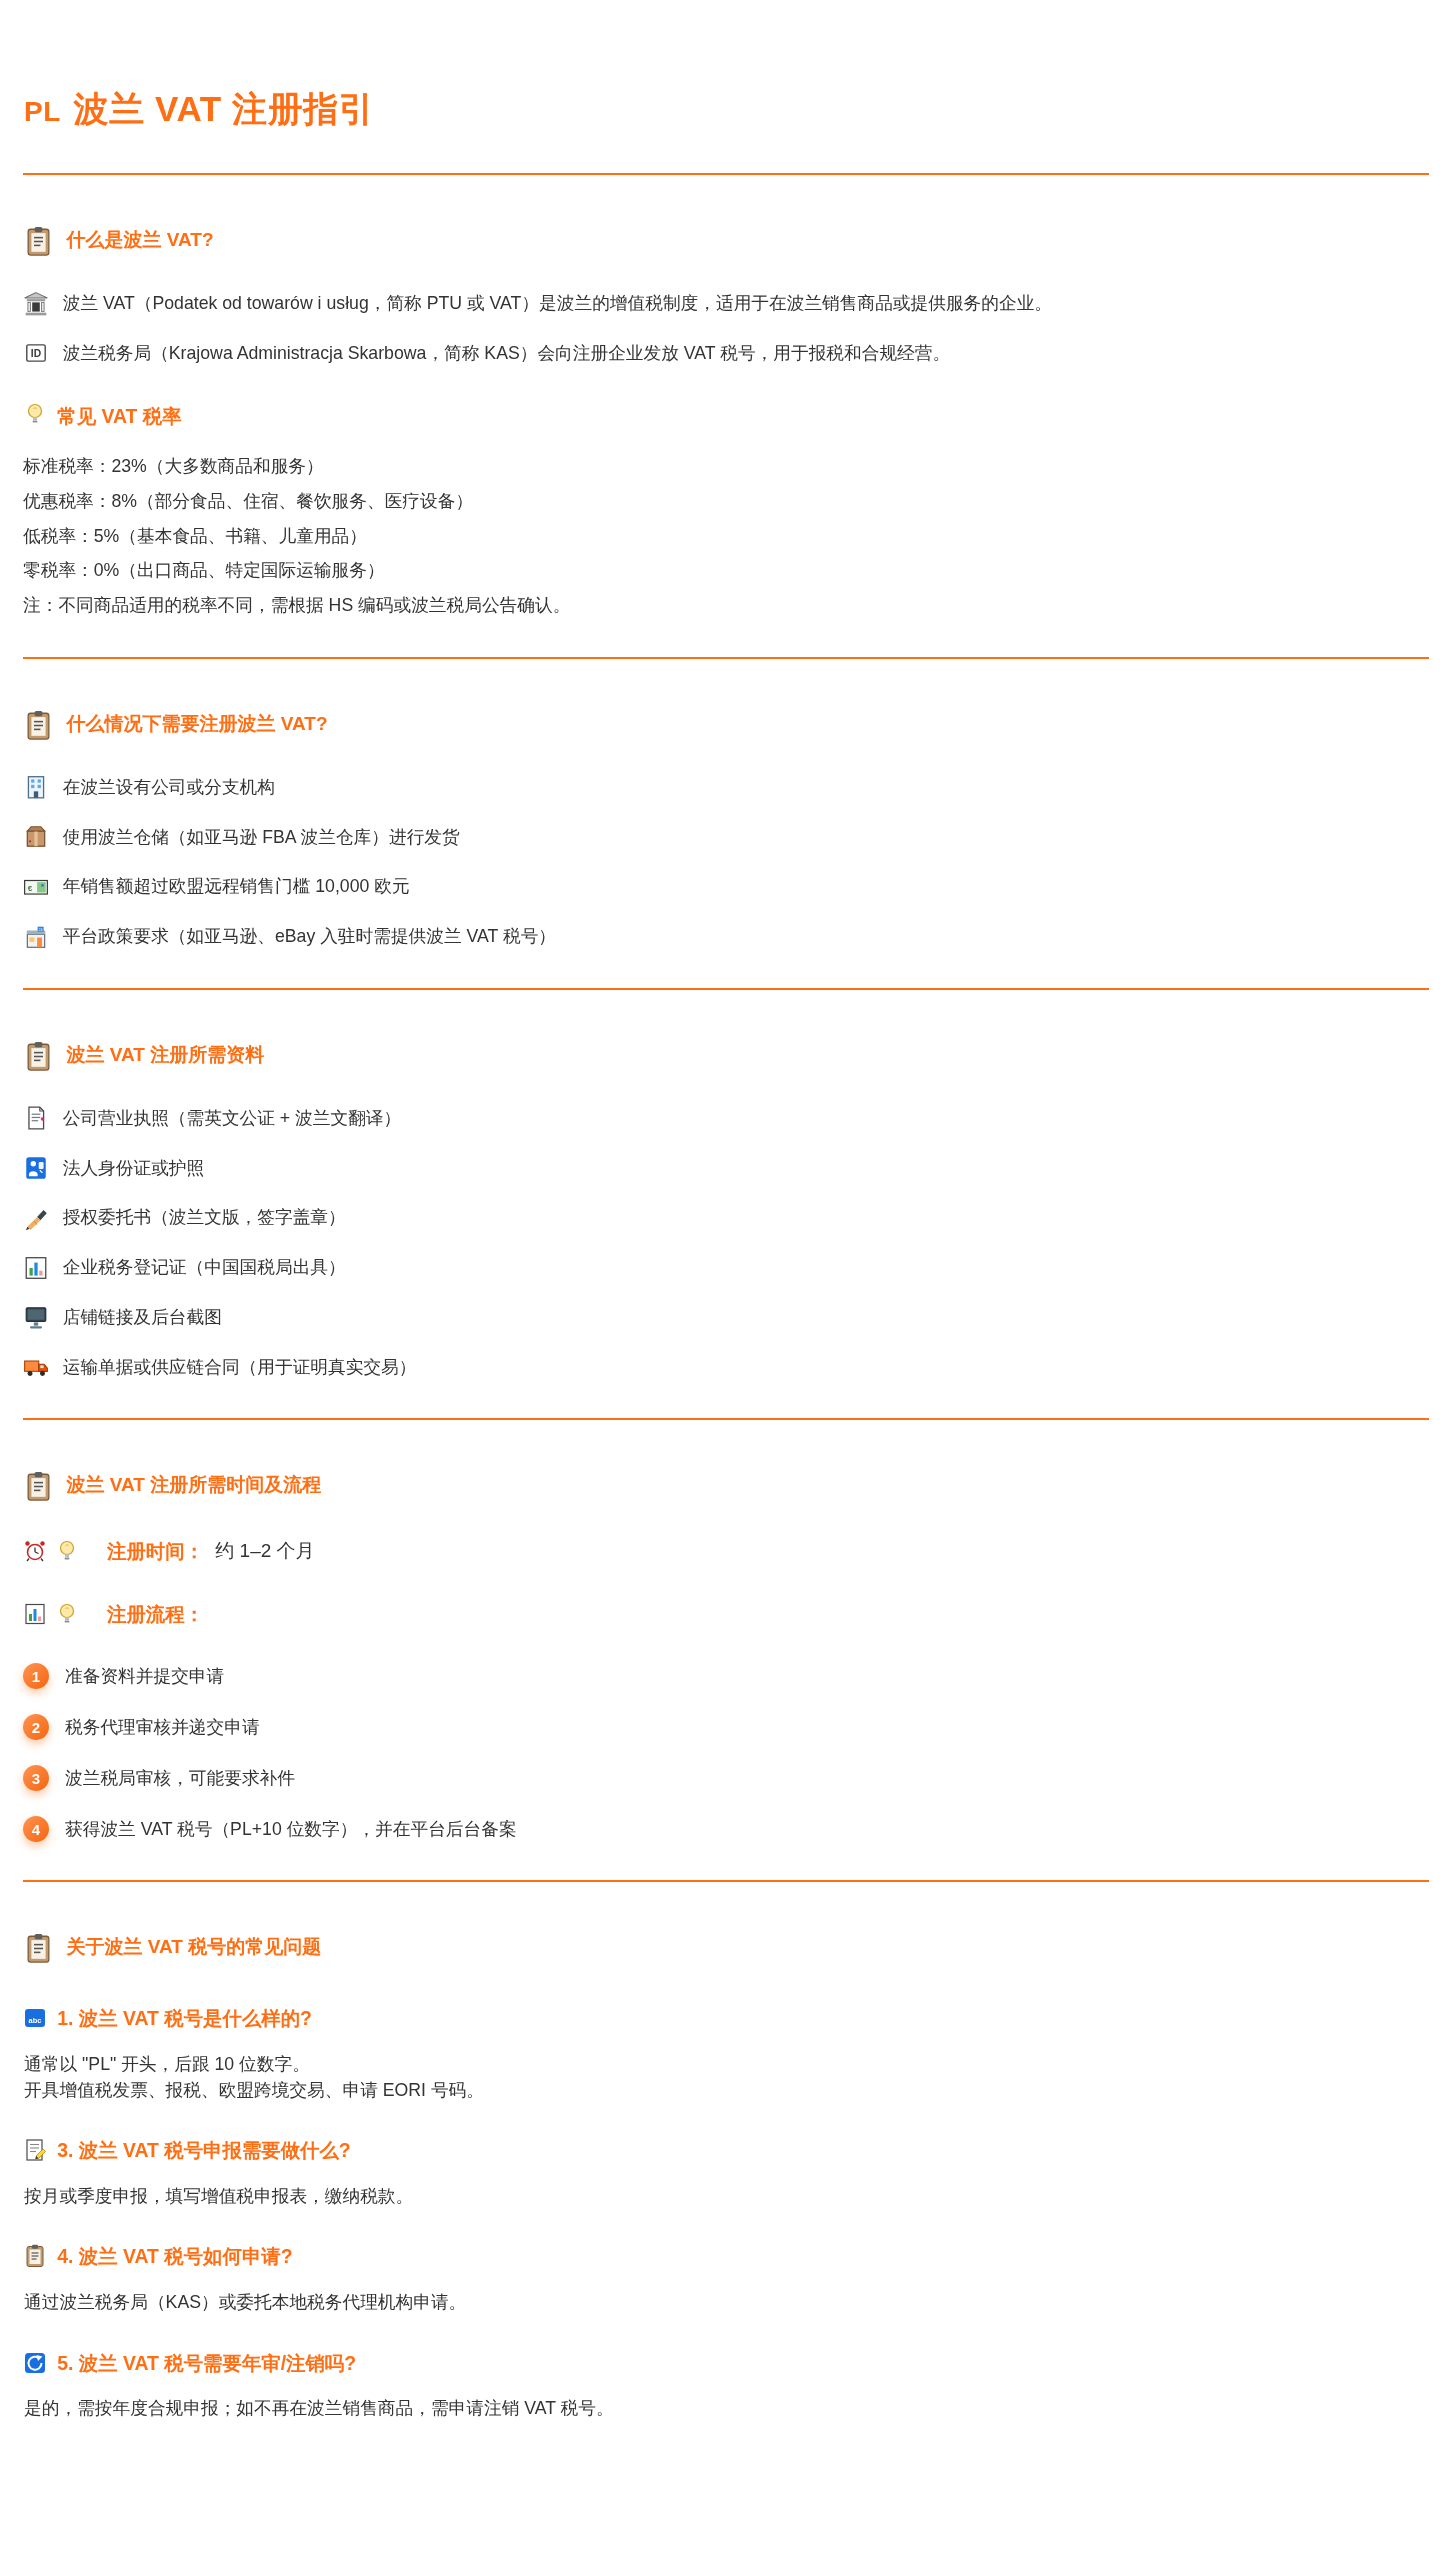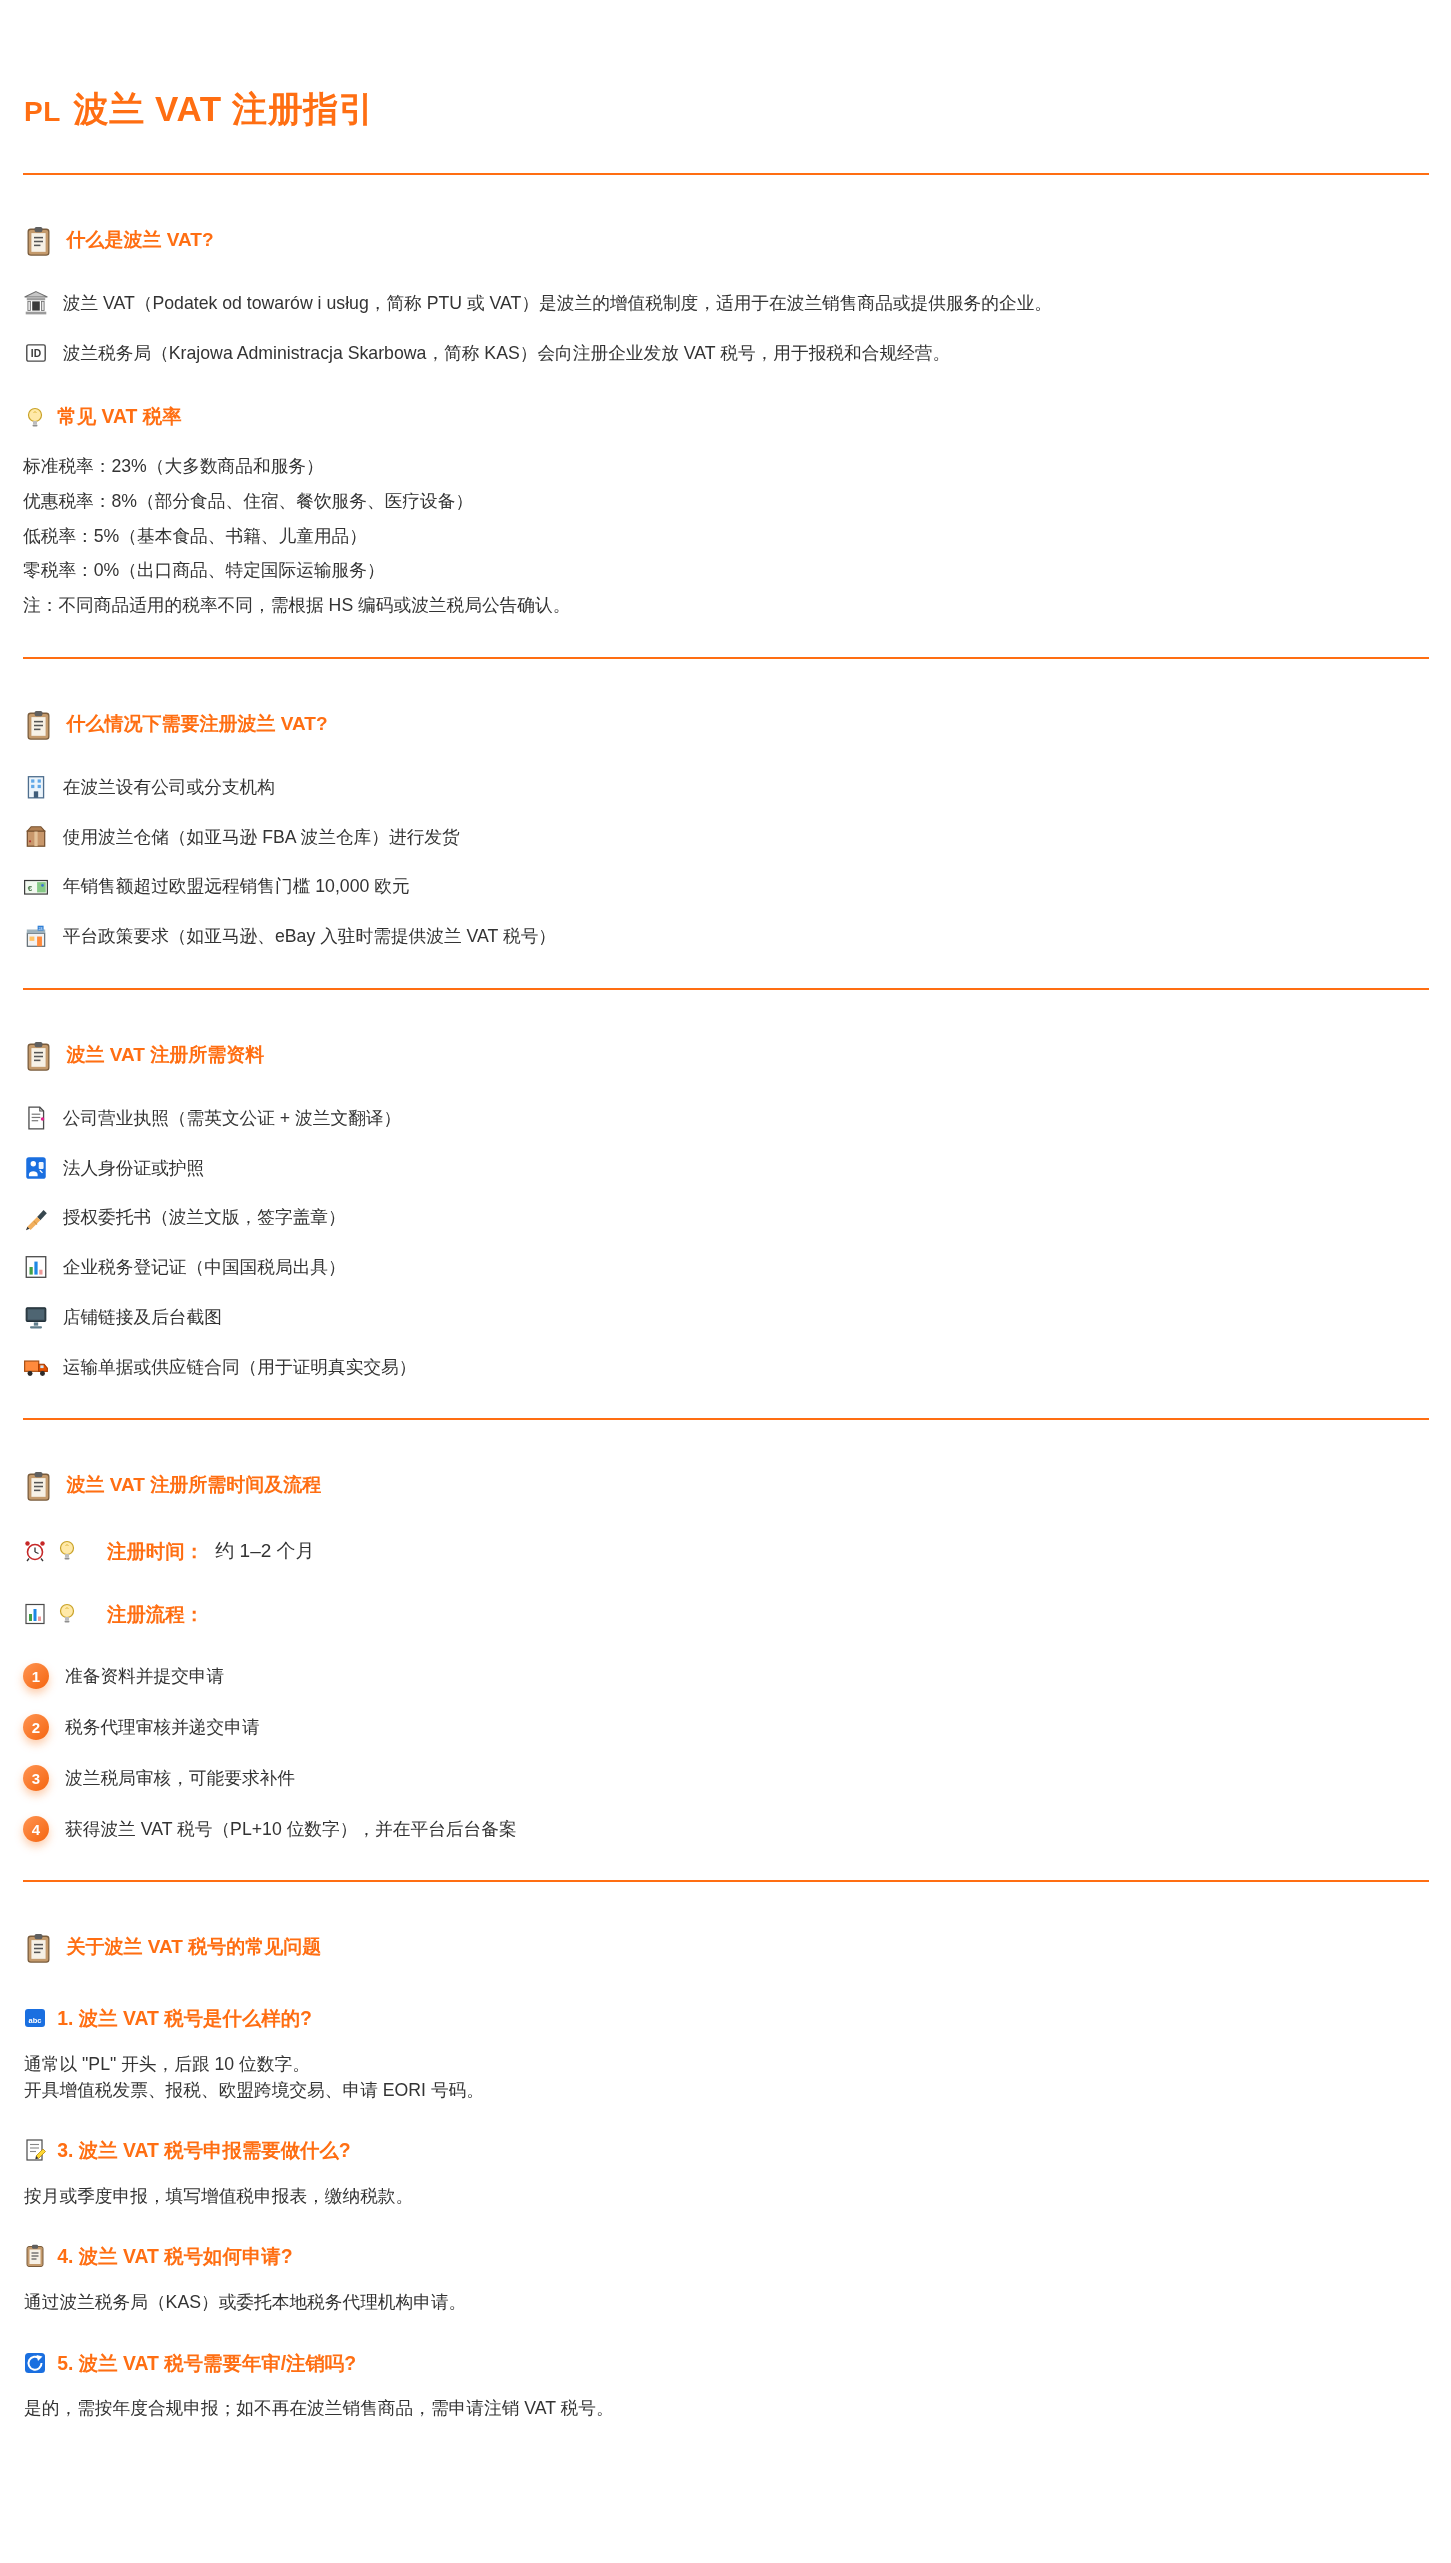--- a/index.html
+++ b/index.html
@@ -48,30 +48,30 @@
 
   
   .ic{display:inline-block;width:26px;height:26px;flex:0 0 auto;}
   .ic svg{width:100%;height:100%;display:block;}
   .ic-lg{width:31px;height:31px;}
   .ic-sm{width:24px;height:24px;text-decoration:underline;}
 
   
   .row{
     display:flex;
-    align-items:center;
+    align-items:flex-end;
     gap:13.7px;
     margin:23px 0;
   }
   .row .txt{margin:1.1px 0 0 0;}
 
   
   h3.sub-heading{
     display:flex;
-    align-items:flex-end;
+    align-items:flex-start;
     gap:10.3px;
     margin:36px 0 24px 0;
     color:#FF6E12;
     font-size:19.4px;
     font-weight:700;
   }
 
   .rate{margin:9px 0;line-height:1.45;}
 
   

